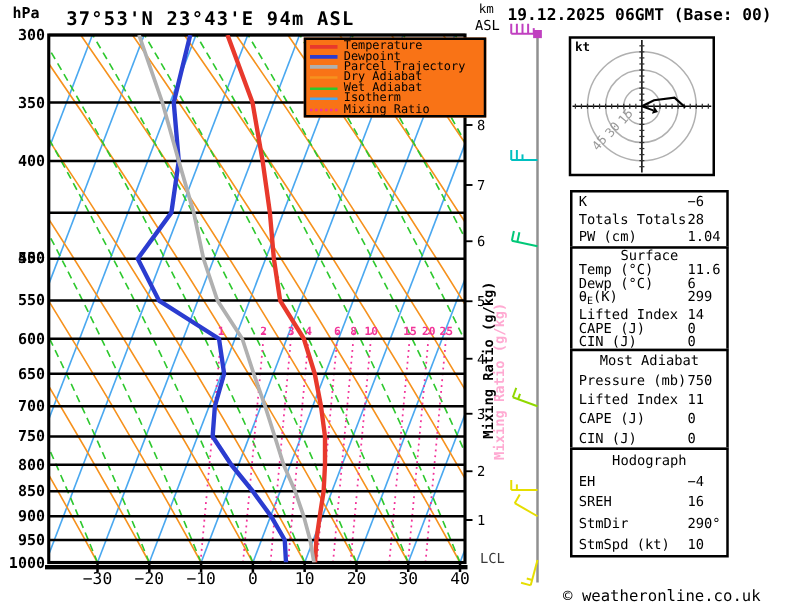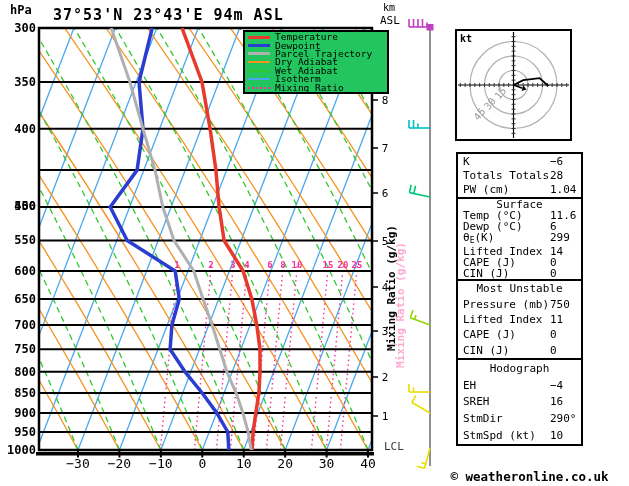--- a/index.html
+++ b/index.html
@@ -12,27 +12,27 @@
   #asl-unit{left:380px;top:14px;font-size:11px;}
   #date-title{left:406px;top:5px;font-size:13px;font-weight:bold;}
   #kt-label{left:460px;top:33px;font-size:10px;font-weight:bold;}
   #x-axis-label{left:40px;top:467px;width:330px;text-align:center;font-size:14px;}
   #lcl-label{left:384px;top:440px;font-size:11px;color:#3a3a3a;}
   #mixing-axis-label{left:391px;top:288px;font-size:11px;font-weight:bold;
      transform:translate(-50%,-50%) rotate(-90deg);transform-origin:center;}
   #mixing-axis-shadow{left:400px;top:305px;font-size:11px;font-weight:bold;color:#ffaad2;
      transform:translate(-50%,-50%) rotate(-90deg);transform-origin:center;}
   #footer-credit{left:430px;top:469px;width:199px;text-align:center;
-     font-size:12.5px;font-weight:bold;}
+     font-size:12.5px;font-weight:normal;}
   .plabel{position:absolute;left:6px;width:30px;text-align:right;
      font-size:12px;font-weight:bold;}
   .xtick{position:absolute;width:40px;text-align:center;top:456px;font-size:13px;}
   .kmlabel{position:absolute;left:377px;width:16px;text-align:center;font-size:11px;}
   #legend{position:absolute;left:243px;top:30px;width:146px;height:64px;
-     border:2px solid #000;background:#22c55e;padding:1px 0 0 3px;box-sizing:border-box;}
+     border:2px solid #000;background:#f97316;padding:1px 0 0 3px;box-sizing:border-box;}
   .legrow{display:flex;align-items:center;height:8.4px;}
   .legswatch{width:22px;margin-right:5px;flex:0 0 22px;}
   .leglabel{font-size:9.5px;line-height:8px;white-space:pre;}
   #indices-table{position:absolute;left:456px;top:152px;width:127px;}
   .isec{position:relative;width:127px;border:2px solid #000;box-sizing:border-box;
      margin-top:-2px;display:flex;flex-direction:column;justify-content:space-around;
      background:#fff;}
   .isec:first-child{margin-top:0;}
   .irow{display:flex;font-size:11px;line-height:11px;padding-left:5px;white-space:pre;}
   .irow .ival{position:absolute;left:92px;}
@@ -274,20 +274,21 @@
         <polyline points="513.5,85.0 523.2,80.2 539.6,78.2 548.3,86.0" fill="none" stroke="#000" stroke-width="1.8"></polyline>
         <line x1="513.5" y1="85" x2="522.58698" y2="88.28678" stroke="#000" stroke-width="1.5"></line>
         <polygon points="526.38698,89.58677999999999 521.58698,91.08677999999999 523.58698,85.48678" fill="#000"></polygon>
       </g>
     </svg>
 
   <div class="lbl" id="hpa-unit">hPa</div>
   <div class="lbl" id="station-title">37°53'N 23°43'E 94m ASL</div>
   <div class="lbl" id="km-unit">km</div>
   <div class="lbl" id="asl-unit">ASL</div>
+  <div class="lbl" id="date-title">19.12.2025 06GMT (Base: 00)</div>
   <div class="lbl" id="kt-label">kt</div>
   <div class="lbl" id="lcl-label">LCL</div>
   <div class="lbl" id="mixing-axis-shadow">Mixing Ratio (g/kg)</div>
   <div class="lbl" id="mixing-axis-label">Mixing Ratio (g/kg)</div>
   <div class="lbl" id="footer-credit">© weatheronline.co.uk</div>
 
   <div id="legend">
       <div class="legrow">
         <div class="legswatch" style="border-top: 3px solid rgb(232, 57, 44);"></div>
         <div class="leglabel">Temperature</div>
@@ -363,21 +364,21 @@
       <div class="isec" style="height: 84px;">
         <div class="ititle">Surface</div>
         <div class="irow"><div class="">Temp (°C)</div><div class="ival">11.6</div></div>
         <div class="irow"><div class="">Dewp (°C)</div><div class="ival">6</div></div>
         <div class="irow"><div class="">θ<sub class="th">E</sub>(K)</div><div class="ival">299</div></div>
         <div class="irow"><div class="">Lifted Index</div><div class="ival">14</div></div>
         <div class="irow"><div class="">CAPE (J)</div><div class="ival">0</div></div>
         <div class="irow"><div class="">CIN (J)</div><div class="ival">0</div></div>
       </div>
       <div class="isec" style="height: 81px;">
-        <div class="ititle">Most Unstable</div>
+        <div class="ititle">Most Adiabat</div>
         <div class="irow"><div class="">Pressure (mb)</div><div class="ival">750</div></div>
         <div class="irow"><div class="">Lifted Index</div><div class="ival">11</div></div>
         <div class="irow"><div class="">CAPE (J)</div><div class="ival">0</div></div>
         <div class="irow"><div class="">CIN (J)</div><div class="ival">0</div></div>
       </div>
       <div class="isec" style="height: 88px;">
         <div class="ititle">Hodograph</div>
         <div class="irow"><div class="">EH</div><div class="ival">−4</div></div>
         <div class="irow"><div class="">SREH</div><div class="ival">16</div></div>
         <div class="irow"><div class="">StmDir</div><div class="ival">290°</div></div>

